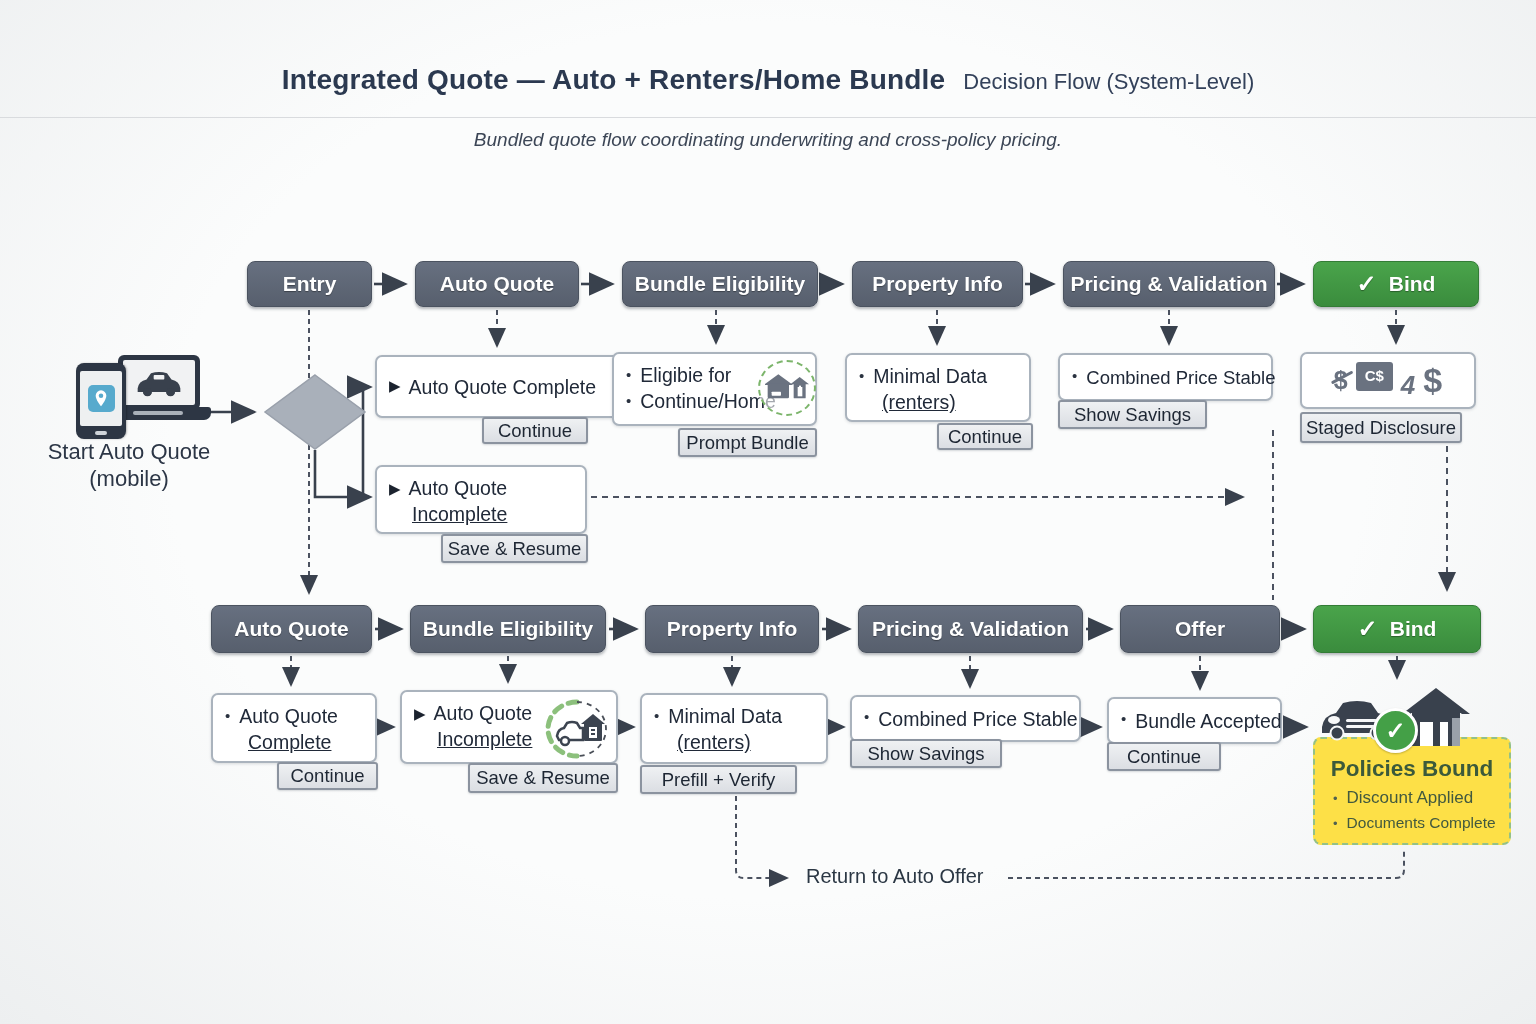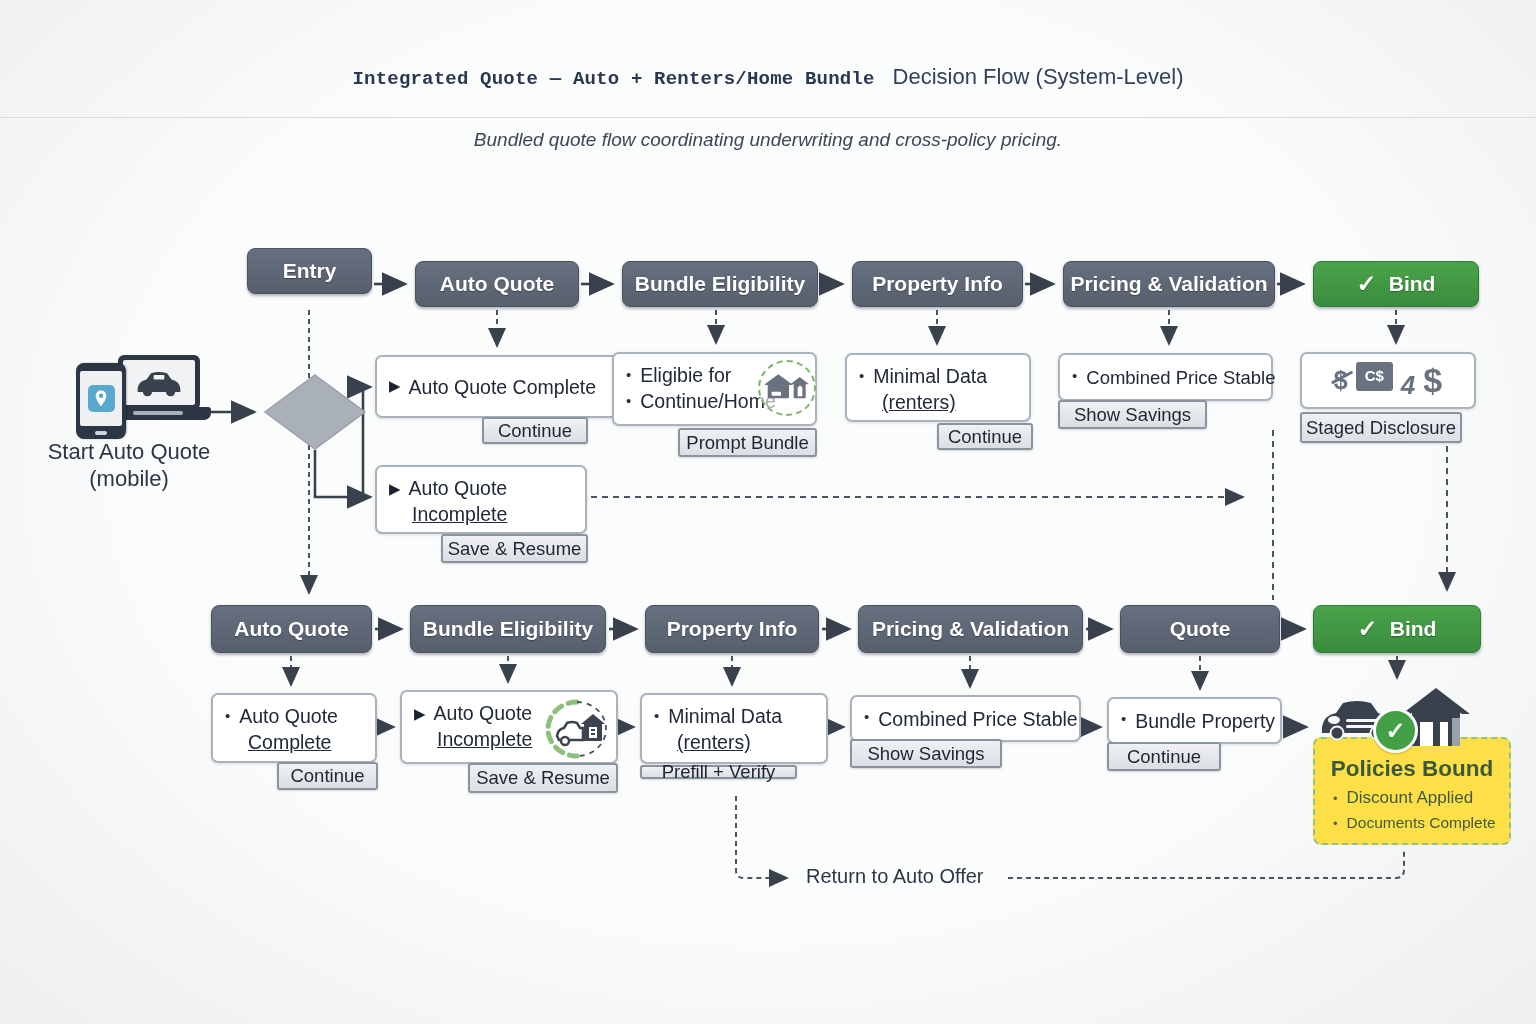--- a/index.html
+++ b/index.html
@@ -4,21 +4,21 @@
 <style>
   * { margin:0; padding:0; box-sizing:border-box; }
   html,body { width:1536px; height:1024px; }
   body {
     font-family:"Liberation Sans", sans-serif;
     background:radial-gradient(ellipse at 50% 45%, #fbfcfc 55%, #edeff0 100%);
     position:relative; overflow:hidden; color:#27313f;
   }
   
   .title-row { position:absolute; top:64px; left:0; width:100%; text-align:center; white-space:nowrap; }
-  .title-main { font-size:19px; font-weight:700; color:#2b3950; letter-spacing:.2px;font-family:Liberation Mono, monospace; }
+  .title-main { font-size:28px; font-weight:700; color:#2b3950; letter-spacing:.2px; }
   .title-suffix { font-size:22px; font-weight:400; color:#33415a; margin-left:18px; }
   .rule { position:absolute; top:117px; left:0; width:100%; height:1px; background:#d9dbde; }
   .subtitle { position:absolute; top:129px; left:0; width:100%; text-align:center;
               font-style:italic; font-size:19px; color:#3c4656; }
   
   svg.wires { position:absolute; left:0; top:0; z-index:1; }
   
   .stage { position:absolute; height:46px; z-index:2; border-radius:8px;
     background:linear-gradient(#677080, #575f6d); border:1px solid #4b5360;
     box-shadow:0 2px 3px rgba(40,48,60,.35);
@@ -183,21 +183,21 @@
         </svg>
     </div>
   </div>
   <div class="home"></div>
 </div>
 <div class="start-label">
   <div>Start Auto Quote</div>
   <div>(mobile)</div>
 </div>
 
-<div class="stage" style="left:247px;top:248px;width:125px">
+<div class="stage" style="left:247px;top:261px;width:125px">
     <span>Entry</span>
   </div>
 <div class="stage" style="left:415px;top:261px;width:164px">
     <span>Auto Quote</span>
   </div>
 <div class="stage" style="left:622px;top:261px;width:196px">
     <span>Bundle Eligibility</span>
   </div>
 <div class="stage" style="left:852px;top:261px;width:171px">
     <span>Property Info</span>
@@ -279,21 +279,21 @@
 <div class="stage row2" style="left:410px;top:605px;width:196px">
     <span>Bundle Eligibility</span>
   </div>
 <div class="stage row2" style="left:645px;top:605px;width:174px">
     <span>Property Info</span>
   </div>
 <div class="stage row2" style="left:858px;top:605px;width:225px">
     <span>Pricing &amp; Validation</span>
   </div>
 <div class="stage row2" style="left:1120px;top:605px;width:160px">
-    <span>Quote</span>
+    <span>Offer</span>
   </div>
 <div class="stage row2 bind" style="left:1313px;top:605px;width:168px">
   <span class="chk">✓</span>
   <span>Bind</span>
 </div>
 
 <div class="card" style="left:211px;top:693px;width:166px;height:70px;">
   <div class="ln"><span class="dot">•</span><span>Auto Quote</span></div>
   <div class="ln indent">Complete</div>
 </div>
@@ -319,35 +319,35 @@
   </svg>
 </div>
 <div class="btn" style="left:468px;top:763px;width:150px;height:30px">
     <span>Save &amp; Resume</span>
   </div>
 
 <div class="card" style="left:640px;top:693px;width:188px;height:71px;">
   <div class="ln"><span class="dot">•</span><span>Minimal Data</span></div>
   <div class="ln indent">(renters)</div>
 </div>
-<div class="btn" style="left:640px;top:765px;width:157px;height:14px">
+<div class="btn" style="left:640px;top:765px;width:157px;height:29px">
     <span>Prefill + Verify</span>
   </div>
 
 <div class="card" style="left:850px;top:695px;width:231px;height:47px;display:flex;align-items:center;">
   <span class="dot">•</span>
   <span class="ln">Combined Price Stable</span>
 </div>
 <div class="btn" style="left:850px;top:739px;width:152px;height:29px">
     <span>Show Savings</span>
   </div>
 
 <div class="card" style="left:1107px;top:697px;width:175px;height:47px;display:flex;align-items:center;">
   <span class="dot">•</span>
-  <span class="ln">Bundle Property</span>
+  <span class="ln">Bundle Accepted</span>
 </div>
 <div class="btn" style="left:1107px;top:742px;width:114px;height:29px">
     <span>Continue</span>
   </div>
 
 <div class="icon-holder" style="left:1316px;top:693px;">
   <svg width="82" height="52" viewBox="0 0 82 52">
     <path d="M6 34 Q8 22 20 20 L27 10 Q41 6 55 10 L62 20 Q74 22 76 34 L76 40 L68 40 A7 7 0 0 1 54 40 L28 40 A7 7 0 0 1 14 40 L6 40 Z" fill="#39414d"></path>
     <circle cx="21" cy="40" r="6.5" fill="#39414d" stroke="#f6f7f8" stroke-width="2"></circle>
     <circle cx="61" cy="40" r="6.5" fill="#39414d" stroke="#f6f7f8" stroke-width="2"></circle>

